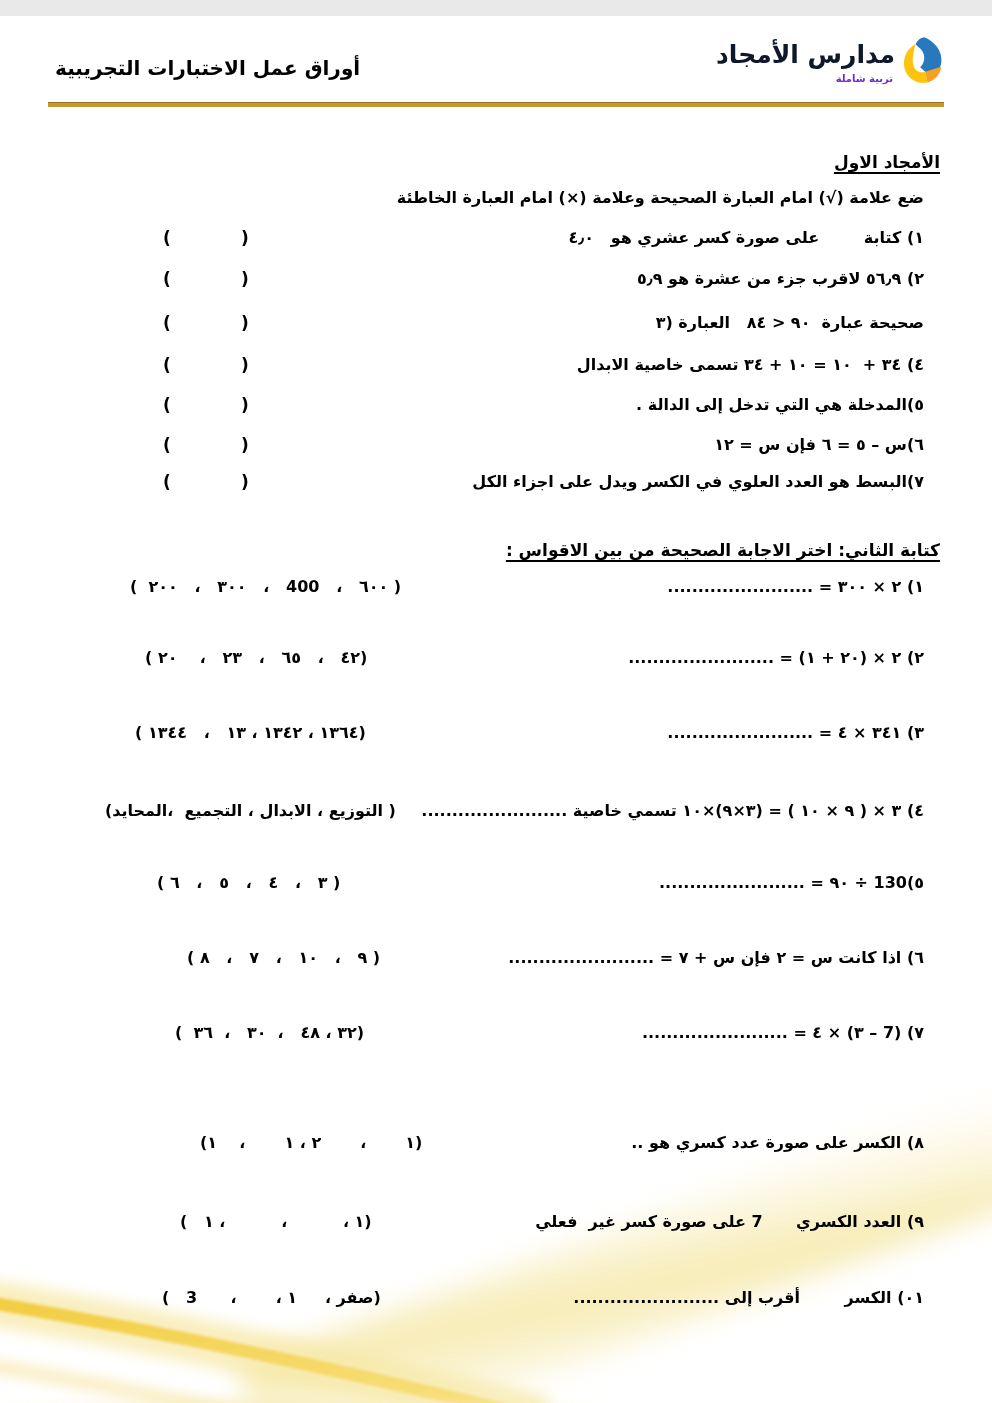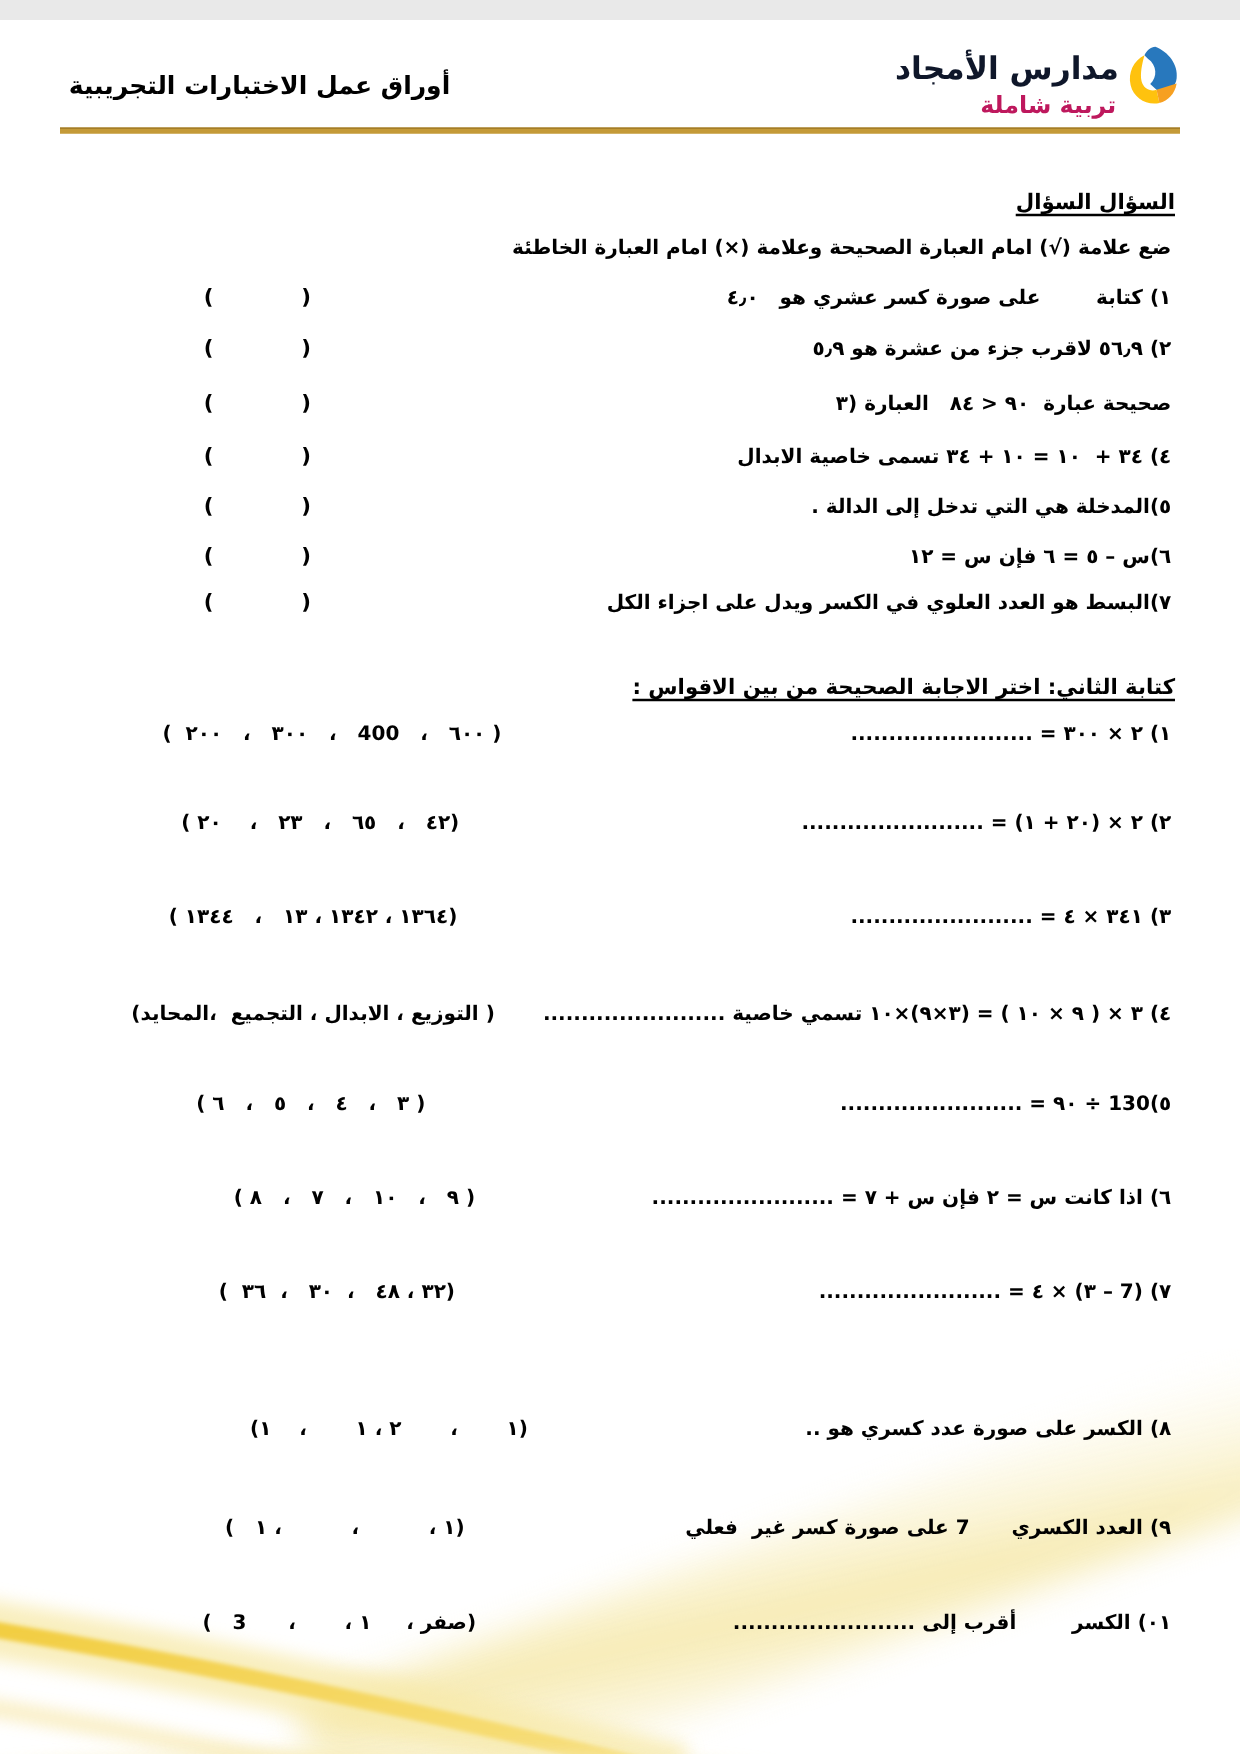--- a/index.html
+++ b/index.html
@@ -3,27 +3,27 @@
 <meta charset="utf-8">
 <style>
   html,body{margin:0;padding:0;}
   body{background:#e9e9e9;font-family:"DejaVu Sans",sans-serif;}
   .page{position:relative;width:992px;height:1403px;background:#fff;margin:16px auto;
         overflow:hidden;direction:rtl;font-weight:bold;color:#000;}
   .content{position:relative;z-index:2;}
   
   .doc-title{position:absolute;left:55px;top:40px;font-size:20px;letter-spacing:0;white-space:nowrap;}
   .logo-name{position:absolute;right:97px;top:24px;font-size:25px;color:#0f172a;white-space:nowrap;}
-  .logo-tagline{position:absolute;right:99px;top:57px;font-size:19px;color:#be185d;white-space:nowrap;}
+  .logo-tagline{position:absolute;right:99px;top:57px;font-size:10px;color:#6d28d9;white-space:nowrap;}
   .logo-icon{position:absolute;right:47px;top:18px;width:46px;height:60px;}
   .divider{position:absolute;left:48px;right:48px;top:86px;height:4px;background:#c49a38;border-top:1px solid #9a7422;}
   
   .h-underline{text-decoration:underline;text-underline-offset:4px;text-decoration-thickness:1.5px;}
   .abs{position:absolute;white-space:pre-wrap;font-size:16px;line-height:1.25;}
-  .qtext{right:55px;text-align:right;}
+  .qtext{right:68px;text-align:right;}
   .heading{right:52px;font-size:17px;}
   .brackets{left:163px;font-size:17px;letter-spacing:1px;}
   .choices{font-size:16px;direction:rtl;}
   
   .deco{position:absolute;left:0;bottom:0;z-index:1;pointer-events:none;}
 </style>
 </head>
 <body>
 
 <div class="page">
@@ -64,21 +64,21 @@
     <div class="logo-tagline">تربية شاملة</div>
 
     <svg class="logo-icon" viewBox="0 0 100 120" aria-hidden="true">
       <path fill="#2878bd" d="M55 2 C78 11 95 33 92 57 C90 76 72 86 57 77 L46 67 C59 55 58 34 42 23 L36 17 C40 8 47 3 55 2 Z"></path>
       <path fill="#ffc20e" d="M36 17 C17 26 7 48 12 69 C17 91 40 105 62 100 L57 77 C46 81 34 74 31 62 C28 50 32 31 36 17 Z"></path>
       <path fill="#f7a021" d="M57 77 L92 66 C89 84 77 96 62 100 Z"></path>
     </svg>
 
     <div class="divider"></div>
 
-    <div class="abs heading h-underline" style="top:136px">السؤال السؤال</div>
+    <div class="abs heading h-underline" style="top:136px">الأمجاد الاول</div>
     <div class="abs qtext" style="top:172px">ضع علامة (√) امام العبارة الصحيحة وعلامة (×) امام العبارة الخاطئة</div>
 
     <div class="abs qtext" style="top:212px">١) كتابة        على صورة كسر عشري هو   ٤٫٠</div>
     <div class="abs brackets" style="top:212px">(          )</div>
 
     <div class="abs qtext" style="top:253px">٢) ٥٦٫٩ لاقرب جزء من عشرة هو ٥٫٩</div>
     <div class="abs brackets" style="top:253px">(          )</div>
 
     <div class="abs qtext" style="top:297px" dir="ltr">٣)‎ العبارة‎   ٨٤ ‎&gt;‎ ٩٠‎  عبارة‎ صحيحة</div>
     <div class="abs brackets" style="top:297px">(          )</div>

